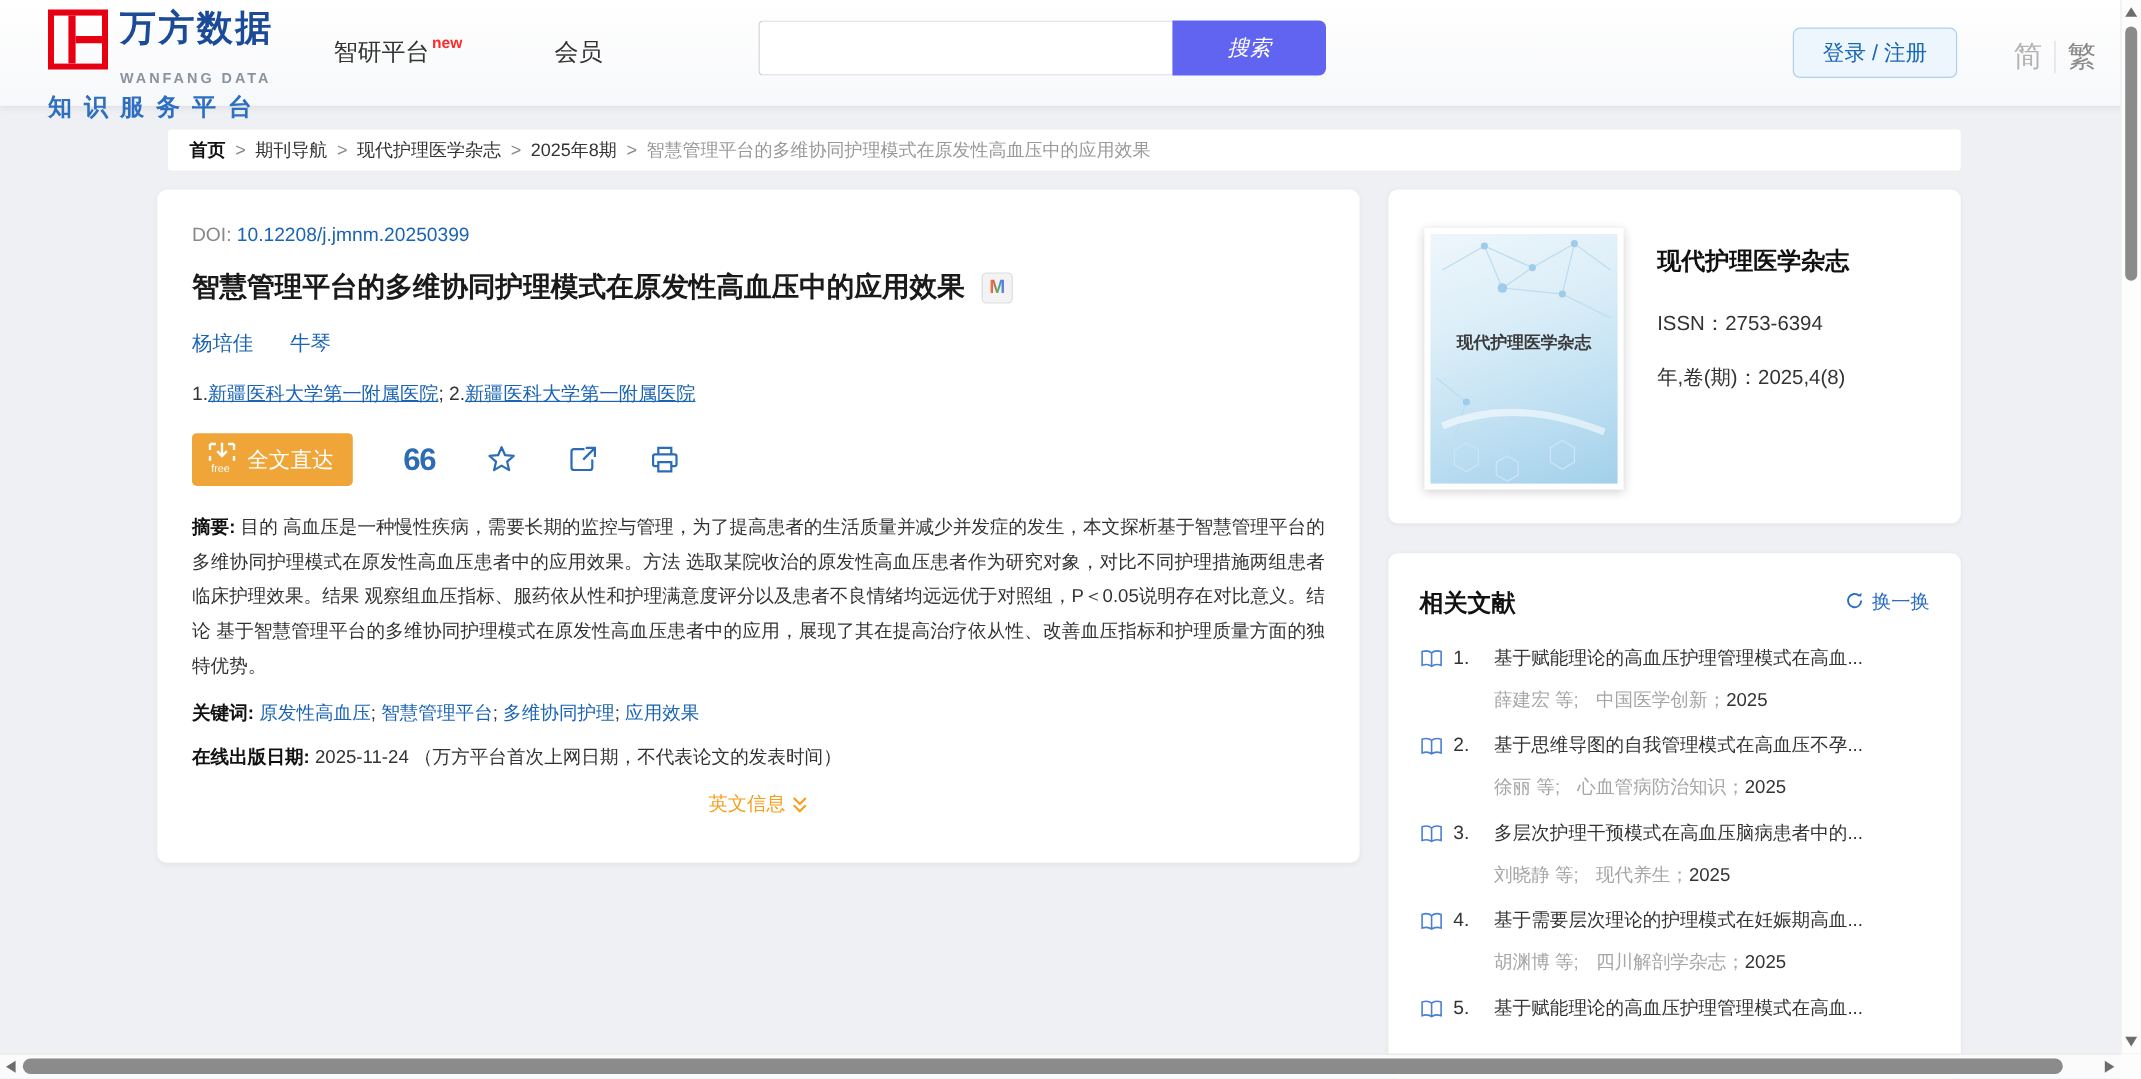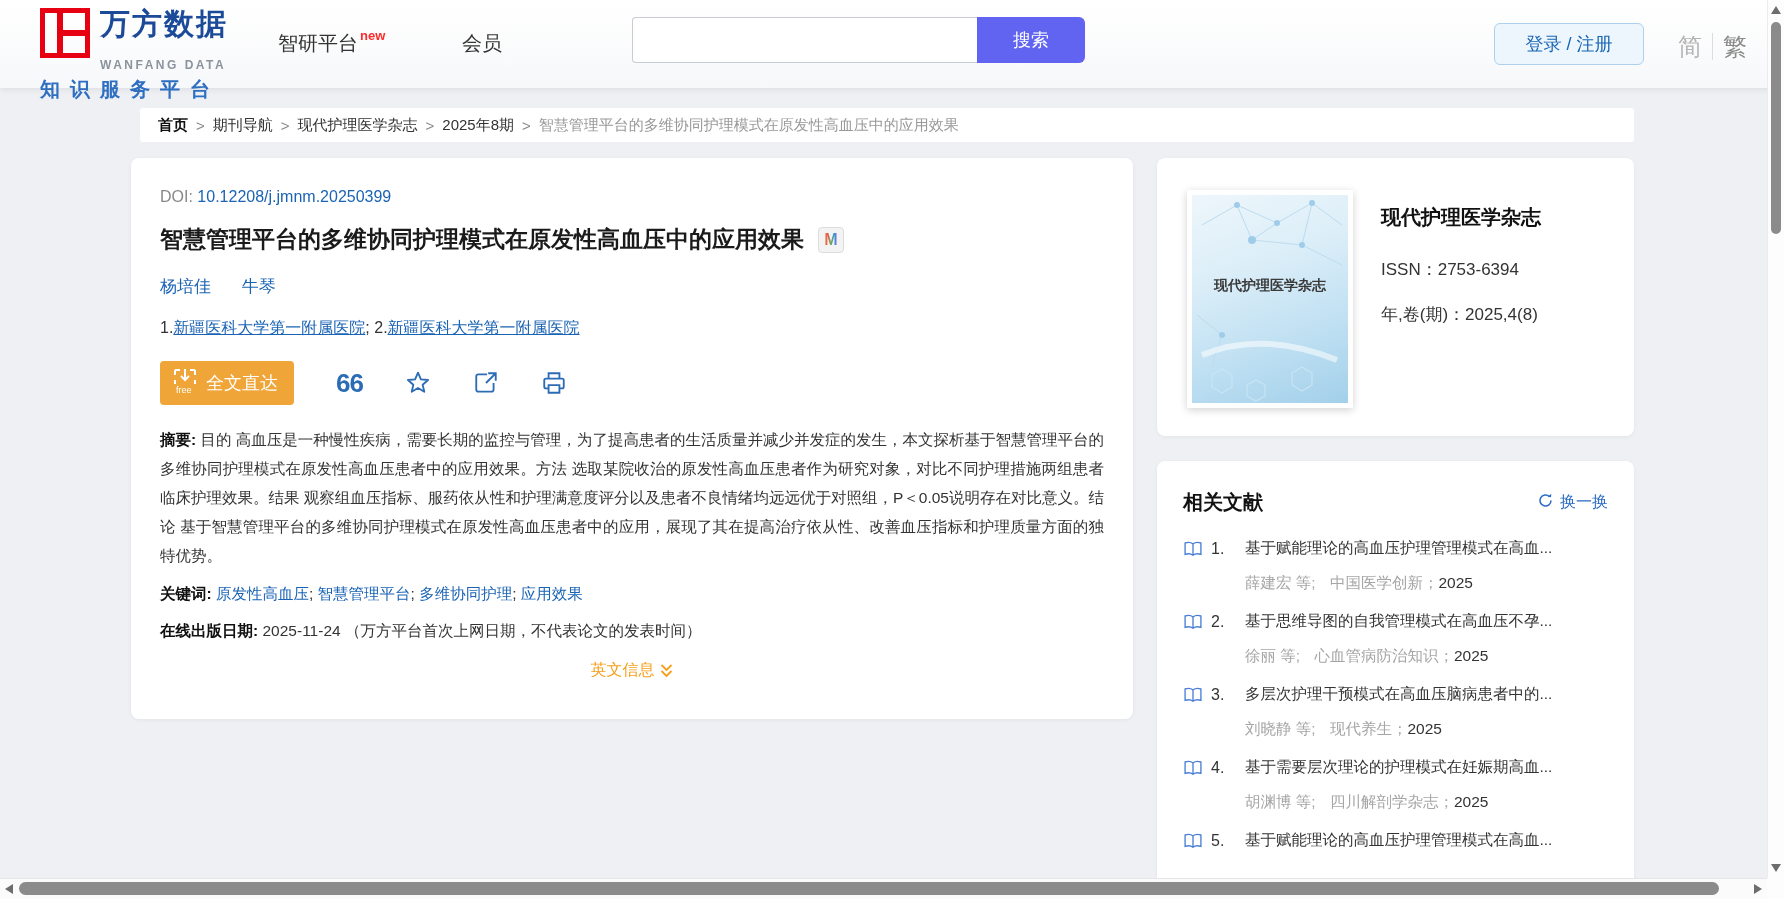--- a/index.html
+++ b/index.html
@@ -16,23 +16,23 @@
   .logo-cn { font-size:30px; font-weight:bold; color:#1b4a99; line-height:32px; letter-spacing:2px;}
   .logo-en { font-size:12px; font-weight:bold; color:#8b939e; letter-spacing:2.5px; margin-top:18px;}
   .logo-tag { font-size:20px; color:#2e6fc1; letter-spacing:10px; margin-top:4px; font-weight:bold; }
   .nav-item { position:absolute; top:30px; font-size:20px; color:#333; cursor:pointer; }
   .nav-item .new-badge { position:relative; top:-10px; left:2px; font-size:13px; color:#ff2a2a; font-weight:bold;}
   .nav-zhiyan { left:278px; }
   .nav-member { left:462px; }
   .search-box { position:absolute; left:632px; top:17px; display:flex; height:46px; }
   .search-input { width:345px; height:46px; border:1px solid #c9ccd4; border-right:none;
                   border-radius:4px 0 0 4px; outline:none; padding:0 12px; font-size:16px; background:#fff;}
-  .search-btn { width:108px; height:46px; background:#6164f1; color:#fff; font-size:18px;
-                border:none; border-radius:0 6px 6px 0; cursor:pointer; }
-  .login-btn { position:absolute; left:1494px; top:23px; width:150px; height:42px;
+  .search-btn { width:128px; height:46px; background:#6164f1; color:#fff; font-size:18px;
+                border:none; border-radius:0 6px 6px 0; cursor:pointer;font-style:italic; }
+  .login-btn { position:absolute; left:1494px; top:23px; width:137px; height:42px;
                background:#edf5fd; border:1px solid #aed0ef; border-radius:6px; color:#1866b4;
                font-size:18px; cursor:pointer; }
   .lang { position:absolute; left:1678px; top:31px; font-size:24px; }
   .lang-simp { color:#b3b3b3; cursor:pointer; padding-right:10px; border-right:1px solid #ddd;}
   .lang-trad { color:#8a8a8a; cursor:pointer; padding-left:10px;}
 
   
   .breadcrumb { position:absolute; left:140px; top:108px; width:1494px; height:34px; background:#fff;
                 border-radius:3px; display:flex; align-items:center; padding:0 18px; font-size:15px;
                 white-space:nowrap; }

